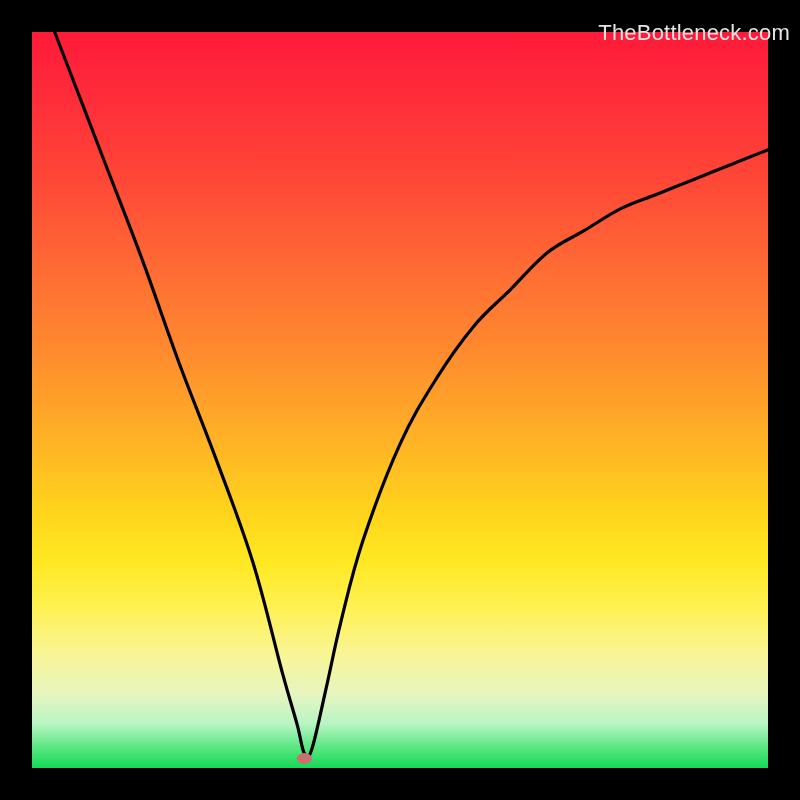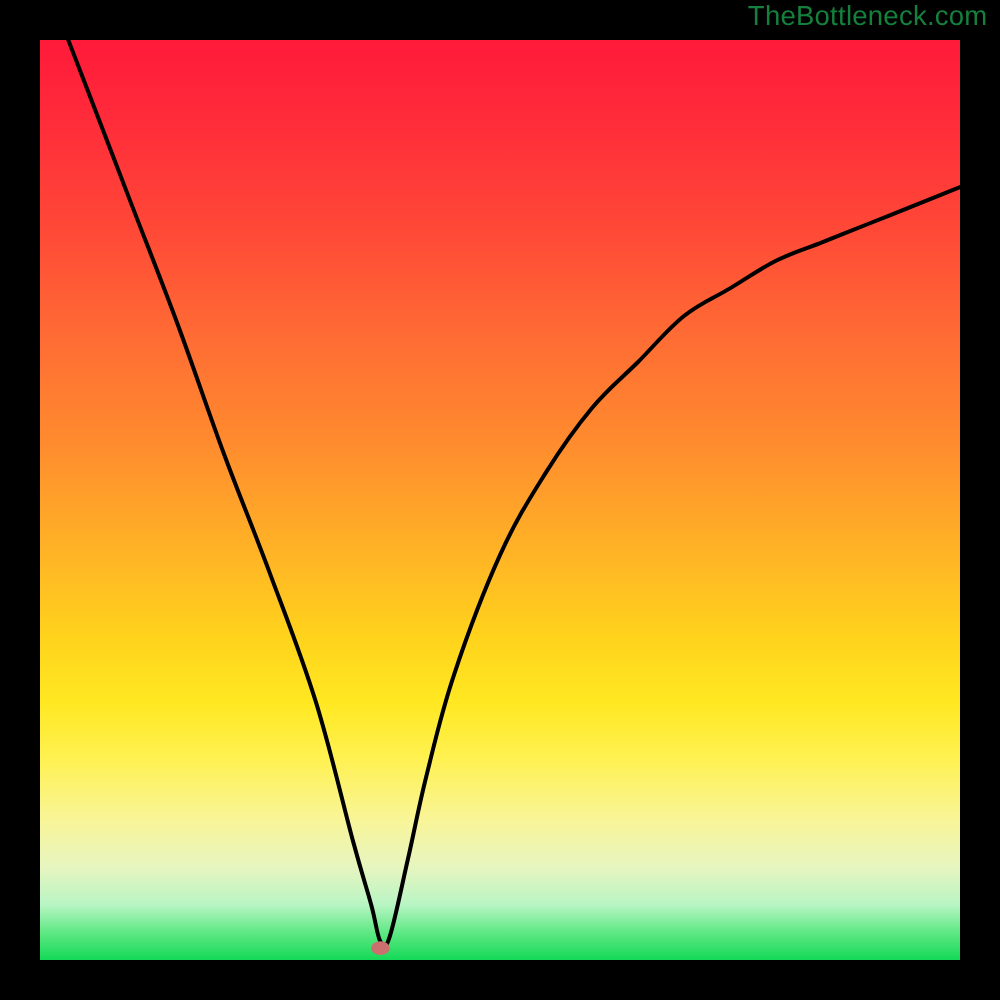--- a/index.html
+++ b/index.html
@@ -6,23 +6,23 @@
   body {
     width: 800px;
     height: 800px;
     background: #000;
     position: relative;
     font-family: Arial, Helvetica, sans-serif;
     overflow: hidden;
   }
   .watermark {
     position: absolute;
-    top: 0;
+    top: 20px;
     right: 10px;
-    color: #15803d;
+    color: #e5e5e5;
     font-size: 22px;
     font-weight: 500;
     z-index: 10;
     letter-spacing: 0.2px;
   }
   .plot-frame {
     position: absolute;
     left: 32px;
     top: 32px;
     width: 736px;

